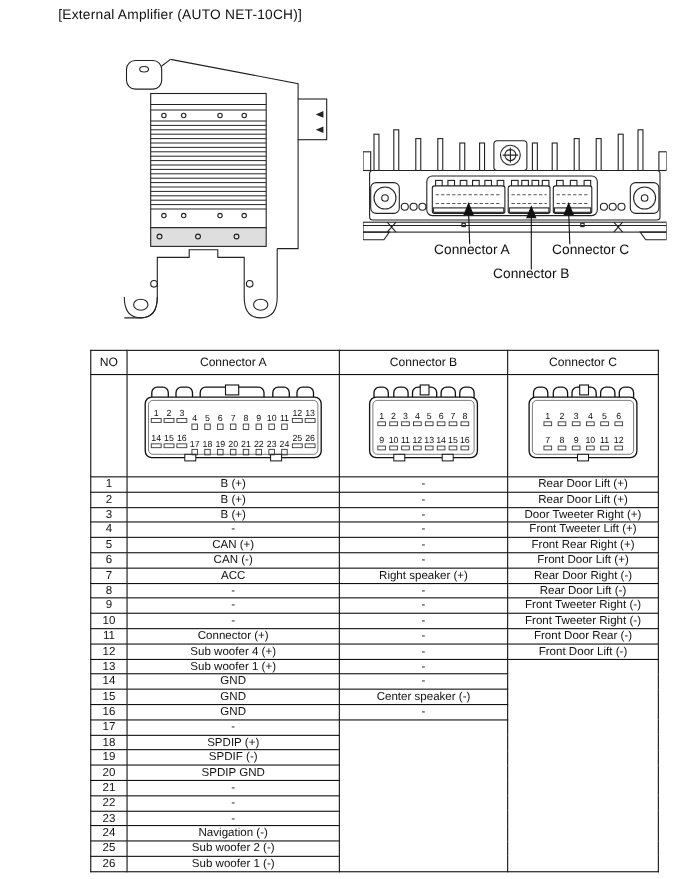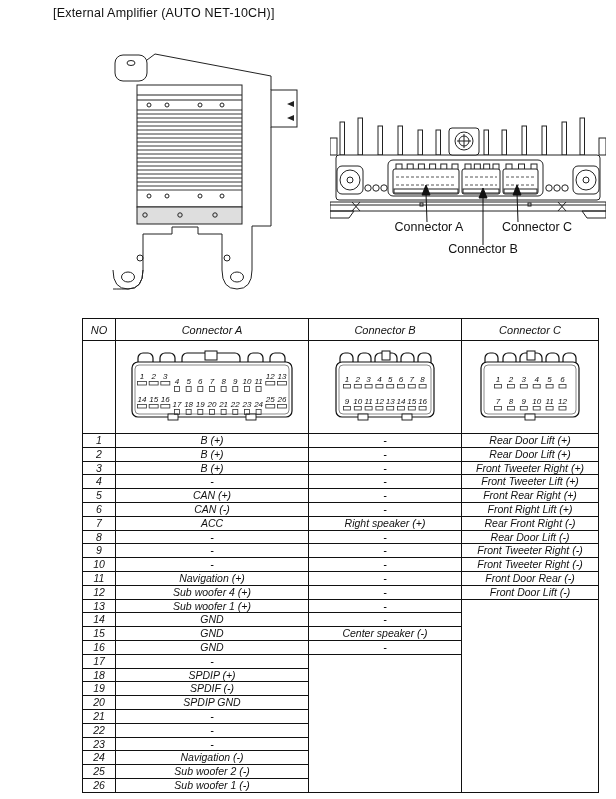--- a/index.html
+++ b/index.html
@@ -7,21 +7,21 @@
     width:616px;height:799px;background:#ffffff;position:relative;
     font-family:"Liberation Sans",sans-serif;color:#111;overflow:hidden;
   }
   .page-title{position:absolute;left:5px;top:6px;font-size:12.5px;letter-spacing:.2px;padding-left:48px;}
   .diagram{position:absolute;}
   .conn-label{position:absolute;width:90px;text-align:center;font-size:12.5px;}
   #lblA{left:384px;top:220px;}
   #lblB{left:438px;top:242px;}
   #lblC{left:492px;top:220px;}
   table.pin-table{
-    position:absolute;left:82px;top:318px;border-collapse:collapse;table-layout:fixed;font-style:italic;
+    position:absolute;left:82px;top:318px;border-collapse:collapse;table-layout:fixed;
   }
   .pin-table th,.pin-table td{border:1px solid #111;padding:0;text-align:center;vertical-align:middle;}
   .pin-table th{font-weight:normal;font-size:11px;height:21px;}
   .pin-table td{font-size:10.5px;height:12.8px;line-height:12.8px;white-space:nowrap;overflow:hidden;}
   .pin-table tr.diagram-row td{height:92px;}
   .tech{stroke:#222;stroke-width:1;fill:none;}
   .techw{stroke:#222;stroke-width:1;fill:#fff;}
   .cbody{fill:#fff;stroke:#111;stroke-width:1.2;}
   .pinnum{font-size:8px;text-anchor:middle;fill:#111;font-family:"Liberation Sans",sans-serif;}
   .dash{stroke:#555;stroke-width:1;stroke-dasharray:3 2;fill:none;}
@@ -363,45 +363,45 @@
       <tr>
         <td>2</td>
         <td>B (+)</td>
         <td>-</td>
         <td>Rear Door Lift (+)</td>
       </tr>
       <tr>
         <td>3</td>
         <td>B (+)</td>
         <td>-</td>
-        <td>Front Tweeter Right (+)</td>
+        <td>Door Tweeter Right (+)</td>
       </tr>
       <tr>
         <td>4</td>
         <td>-</td>
         <td>-</td>
         <td>Front Tweeter Lift (+)</td>
       </tr>
       <tr>
         <td>5</td>
         <td>CAN (+)</td>
         <td>-</td>
         <td>Front Rear Right (+)</td>
       </tr>
       <tr>
         <td>6</td>
         <td>CAN (-)</td>
         <td>-</td>
-        <td>Front Right Lift (+)</td>
+        <td>Front Door Lift (+)</td>
       </tr>
       <tr>
         <td>7</td>
         <td>ACC</td>
         <td>Right speaker (+)</td>
-        <td>Rear Front Right (-)</td>
+        <td>Rear Door Right (-)</td>
       </tr>
       <tr>
         <td>8</td>
         <td>-</td>
         <td>-</td>
         <td>Rear Door Lift (-)</td>
       </tr>
       <tr>
         <td>9</td>
         <td>-</td>
@@ -409,21 +409,21 @@
         <td>Front Tweeter Right (-)</td>
       </tr>
       <tr>
         <td>10</td>
         <td>-</td>
         <td>-</td>
         <td>Front Tweeter Right (-)</td>
       </tr>
       <tr>
         <td>11</td>
-        <td>Navigation (+)</td>
+        <td>Connector (+)</td>
         <td>-</td>
         <td>Front Door Rear (-)</td>
       </tr>
       <tr>
         <td>12</td>
         <td>Sub woofer 4 (+)</td>
         <td>-</td>
         <td>Front Door Lift (-)</td>
       </tr>
       <tr>

